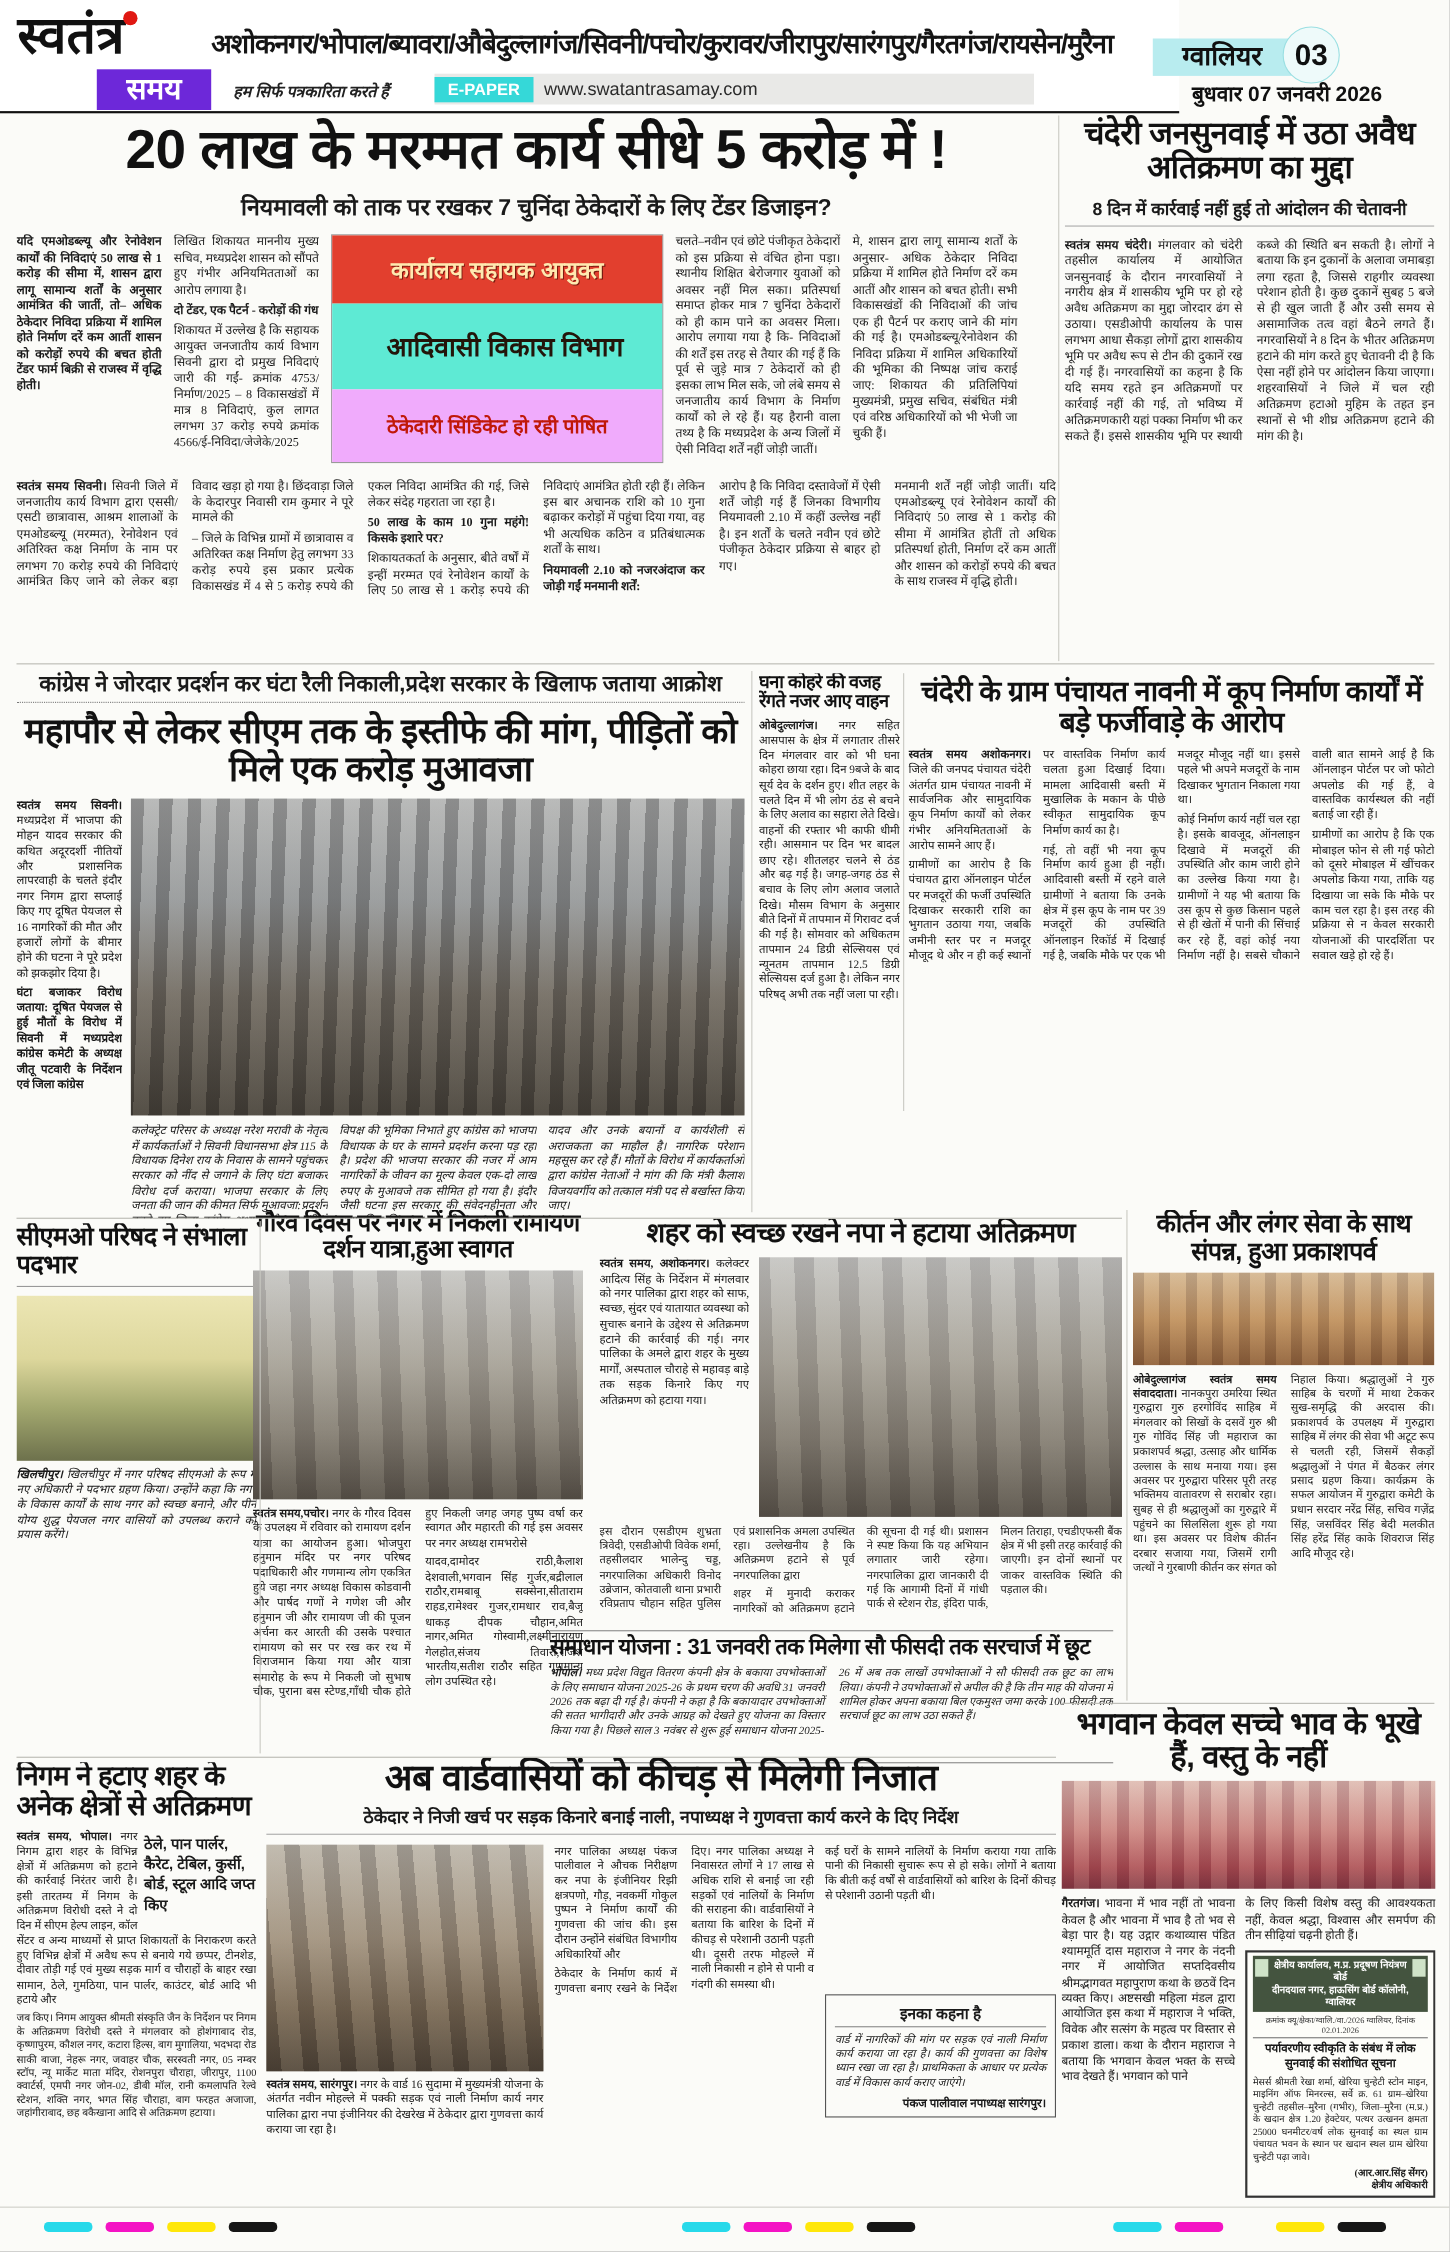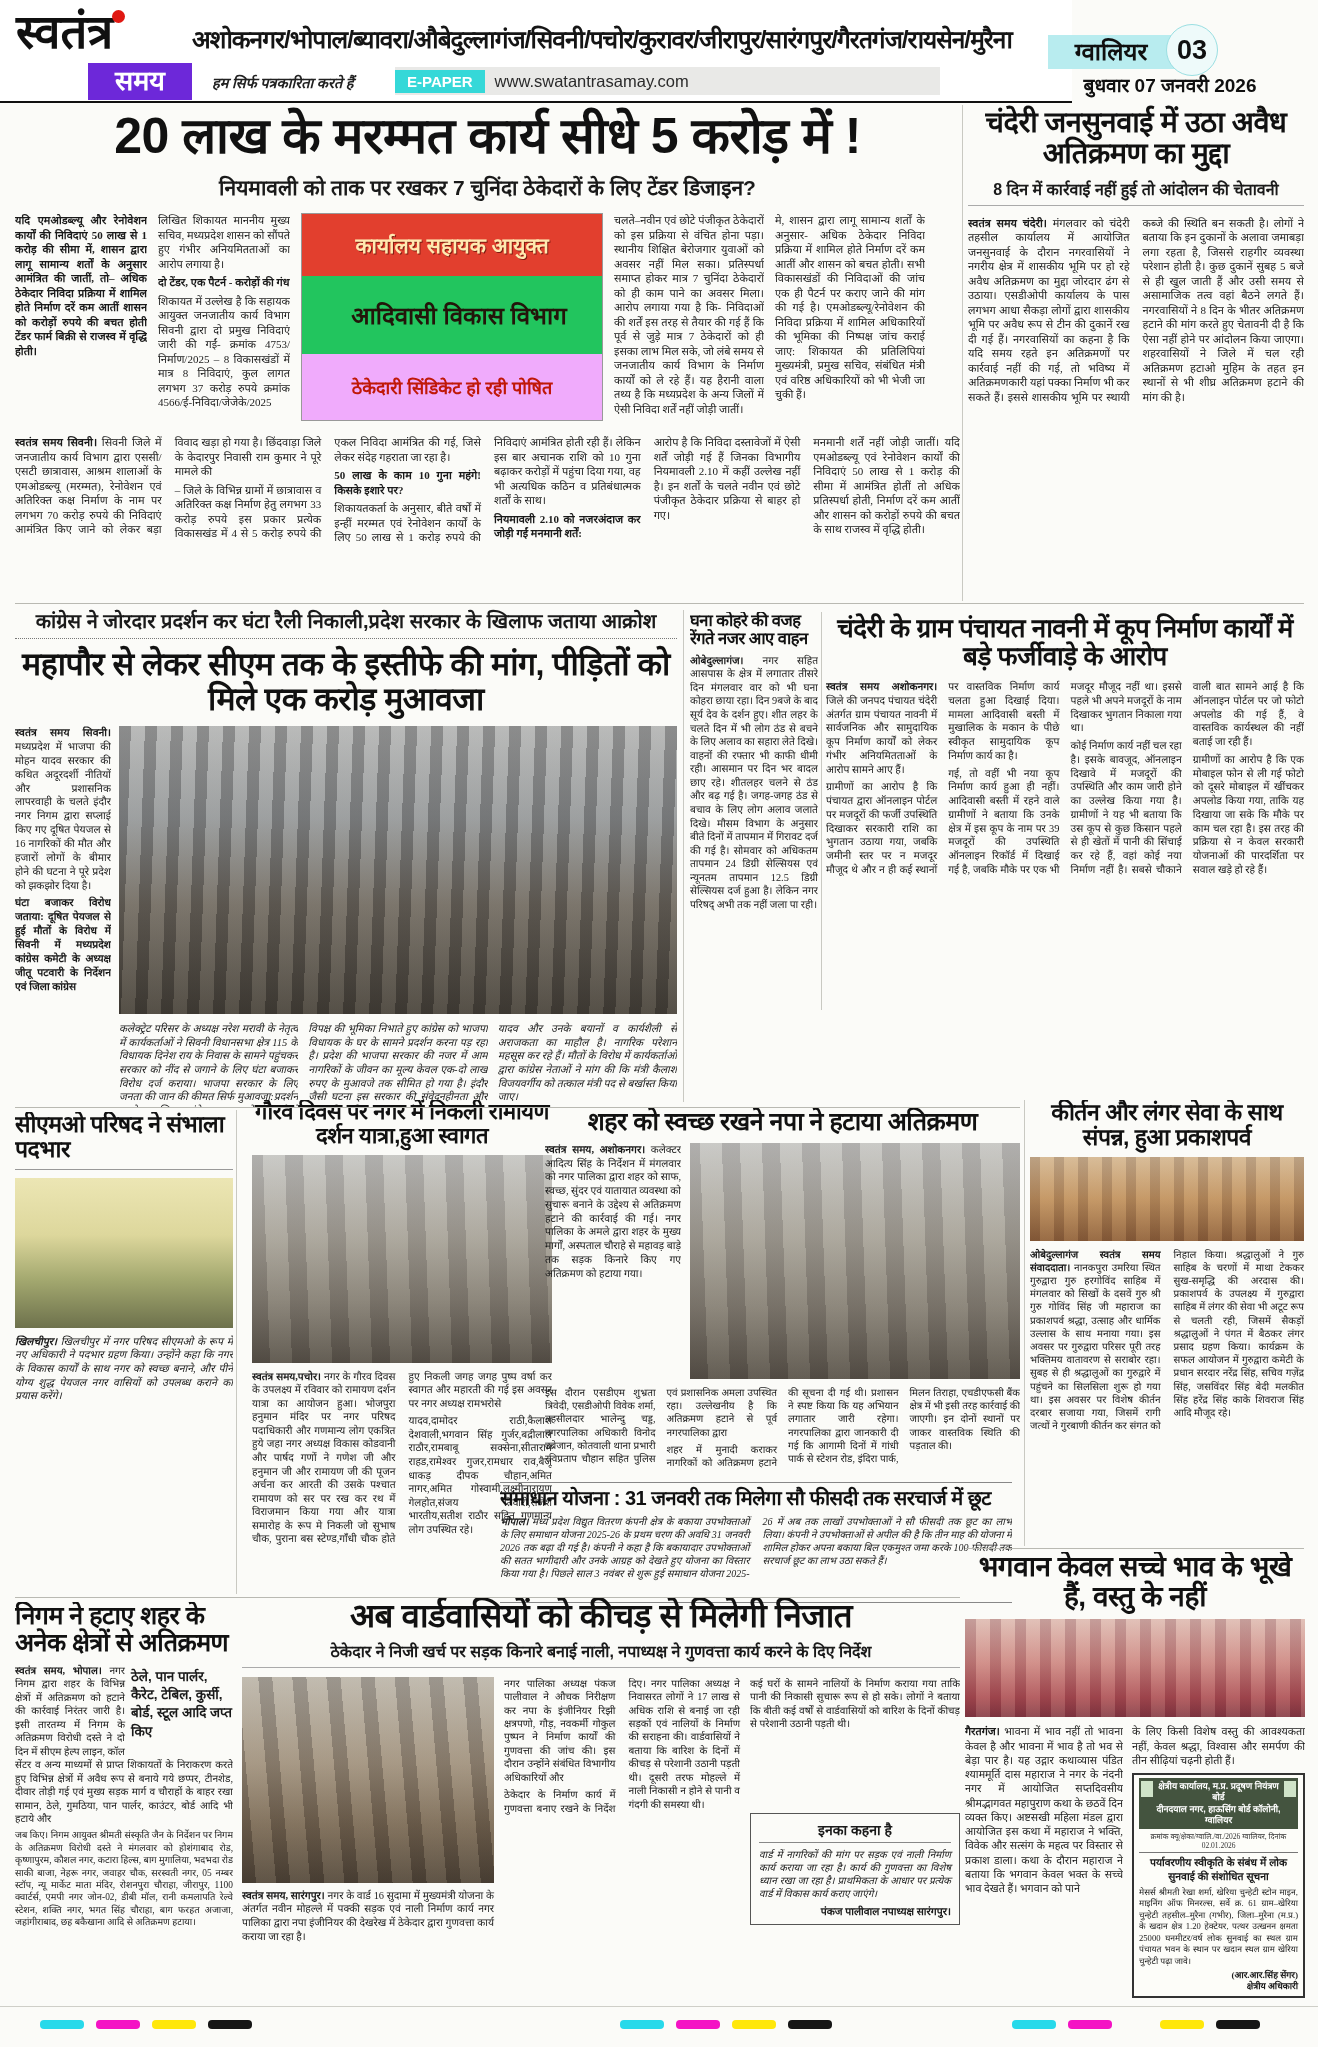--- a/index.html
+++ b/index.html
@@ -55,21 +55,21 @@
      font-family:"Liberation Sans","DejaVu Sans",sans-serif;font-weight:800;font-size:24px;line-height:34px;text-align:center;color:#101010;}
   .page-circle{position:absolute;left:1166px;top:24px;width:50px;height:50px;border-radius:50%;
      background:#eefafa;border:1px solid #9adfe2;font-family:"Liberation Sans","DejaVu Sans",sans-serif;
      font-weight:800;font-size:27px;line-height:50px;text-align:center;color:#101010;}
   .date-line{position:absolute;left:1030px;top:72px;width:280px;font-family:"Liberation Sans","DejaVu Sans",sans-serif;
      font-weight:800;font-size:19px;text-align:center;color:#101010;}
   
   .signboard{width:300px;height:206px;border:1px solid #999;display:flex;flex-direction:column;}
   .sign-red{background:#e23f2e;color:#ffe9b0;font-weight:800;font-size:21px;display:flex;align-items:center;justify-content:center;height:30%;
      font-family:"Liberation Sans","DejaVu Sans",sans-serif;text-shadow:1px 1px 0 #7a1a10;}
-  .sign-yellow{background:#22c55e;color:#23150a;font-weight:800;font-size:24px;display:flex;align-items:center;justify-content:center;height:38%;
+  .sign-yellow{background:#5eead4;color:#23150a;font-weight:800;font-size:24px;display:flex;align-items:center;justify-content:center;height:38%;
      font-family:"Liberation Sans","DejaVu Sans",sans-serif;padding-left:14px;}
   .sign-white{background:#f0abfc;color:#c01808;font-weight:800;font-size:18px;display:flex;align-items:center;justify-content:center;height:32%;
      font-family:"Liberation Sans","DejaVu Sans",sans-serif;}
   .kicker{font-family:"Liberation Sans","DejaVu Sans",sans-serif;font-weight:800;font-size:20px;text-align:center;
      padding-bottom:4px;border-bottom:1.5px dotted #777;}
   .inset-box{float:right;width:102px;margin:4px 0 4px 6px;font-family:"Liberation Sans","DejaVu Sans",sans-serif;
      font-weight:800;font-size:13.5px;line-height:1.35;text-align:left;}
   .quote-box{border:1px solid #555;padding:6px 8px;margin-top:6px;}
   .quote-title{font-family:"Liberation Sans","DejaVu Sans",sans-serif;font-weight:800;font-size:14px;text-align:center;
      border-bottom:1px solid #888;padding-bottom:3px;margin-bottom:5px;}
@@ -181,21 +181,21 @@
   </section>
 
   <section class="art" style="left:15px;top:1112px;width:218px;height:482px;">
     <div class="hl" style="font-size:23px;text-align:left;border-bottom:1px solid #999;padding-bottom:7px;">सीएमओ परिषद ने संभाला पदभार</div>
     <div class="photo office" style="height:150px;margin-top:8px;"></div>
     <div class="cap" style="margin-top:7px;">
       <span class="b">खिलचीपुर।</span> <span>खिलचीपुर में नगर परिषद सीएमओ के रूप में नए अधिकारी ने पदभार ग्रहण किया। उन्होंने कहा कि नगर के विकास कार्यों के साथ नगर को स्वच्छ बनाने, और पीने योग्य शुद्ध पेयजल नगर वासियों को उपलब्ध कराने का प्रयास करेंगे।</span>
     </div>
   </section>
 
-  <section class="art" style="left:252px;top:1100px;width:300px;height:498px;">
+  <section class="art" style="left:230px;top:1100px;width:300px;height:498px;">
     <div class="hl" style="font-size:22px;">गौरव दिवस पर नगर में निकली रामायण दर्शन यात्रा,हुआ स्वागत</div>
     <div class="photo street" style="height:208px;margin-top:7px;"></div>
     <div class="body-txt cols2" style="margin-top:7px;height:212px;font-size:10.3px;">
       <p><span class="byline">स्वतंत्र समय,पचोर।</span> <span>नगर के गौरव दिवस के उपलक्ष्य में रविवार को रामायण दर्शन यात्रा का आयोजन हुआ। भोजपुरा हनुमान मंदिर पर नगर परिषद पदाधिकारी और गणमान्य लोग एकत्रित हुये जहा नगर अध्यक्ष विकास कोडवानी और पार्षद गणों ने गणेश जी और हनुमान जी और रामायण जी की पूजन अर्चना कर आरती की उसके पश्चात रामायण को सर पर रख कर रथ में विराजमान किया गया और यात्रा समारोह के रूप मे निकली जो सुभाष चौक, पुराना बस स्टेण्ड,गाँधी चौक होते हुए निकली जगह जगह पुष्प वर्षा कर स्वागत और महारती की गई इस अवसर पर नगर अध्यक्ष रामभरोसे</span></p>
       <p>यादव,दामोदर राठी,कैलाश देशवाली,भगवान सिंह गुर्जर,बद्रीलाल राठौर,रामबाबू सक्सेना,सीताराम राहड,रामेश्वर गुजर,रामधार राव,बैजू धाकड़ दीपक चौहान,अमित नागर,अमित गोस्वामी,लक्ष्मीनारायण गेलहोत,संजय तिवारी,राजेश भारतीय,सतीश राठौर सहित गणमान्य लोग उपस्थित रहे।</p>
     </div>
   </section>
 
   <section class="art" style="left:545px;top:1108px;width:475px;height:370px;">
     <div class="hl" style="font-size:25px;">शहर को स्वच्छ रखने नपा ने हटाया अतिक्रमण</div>

